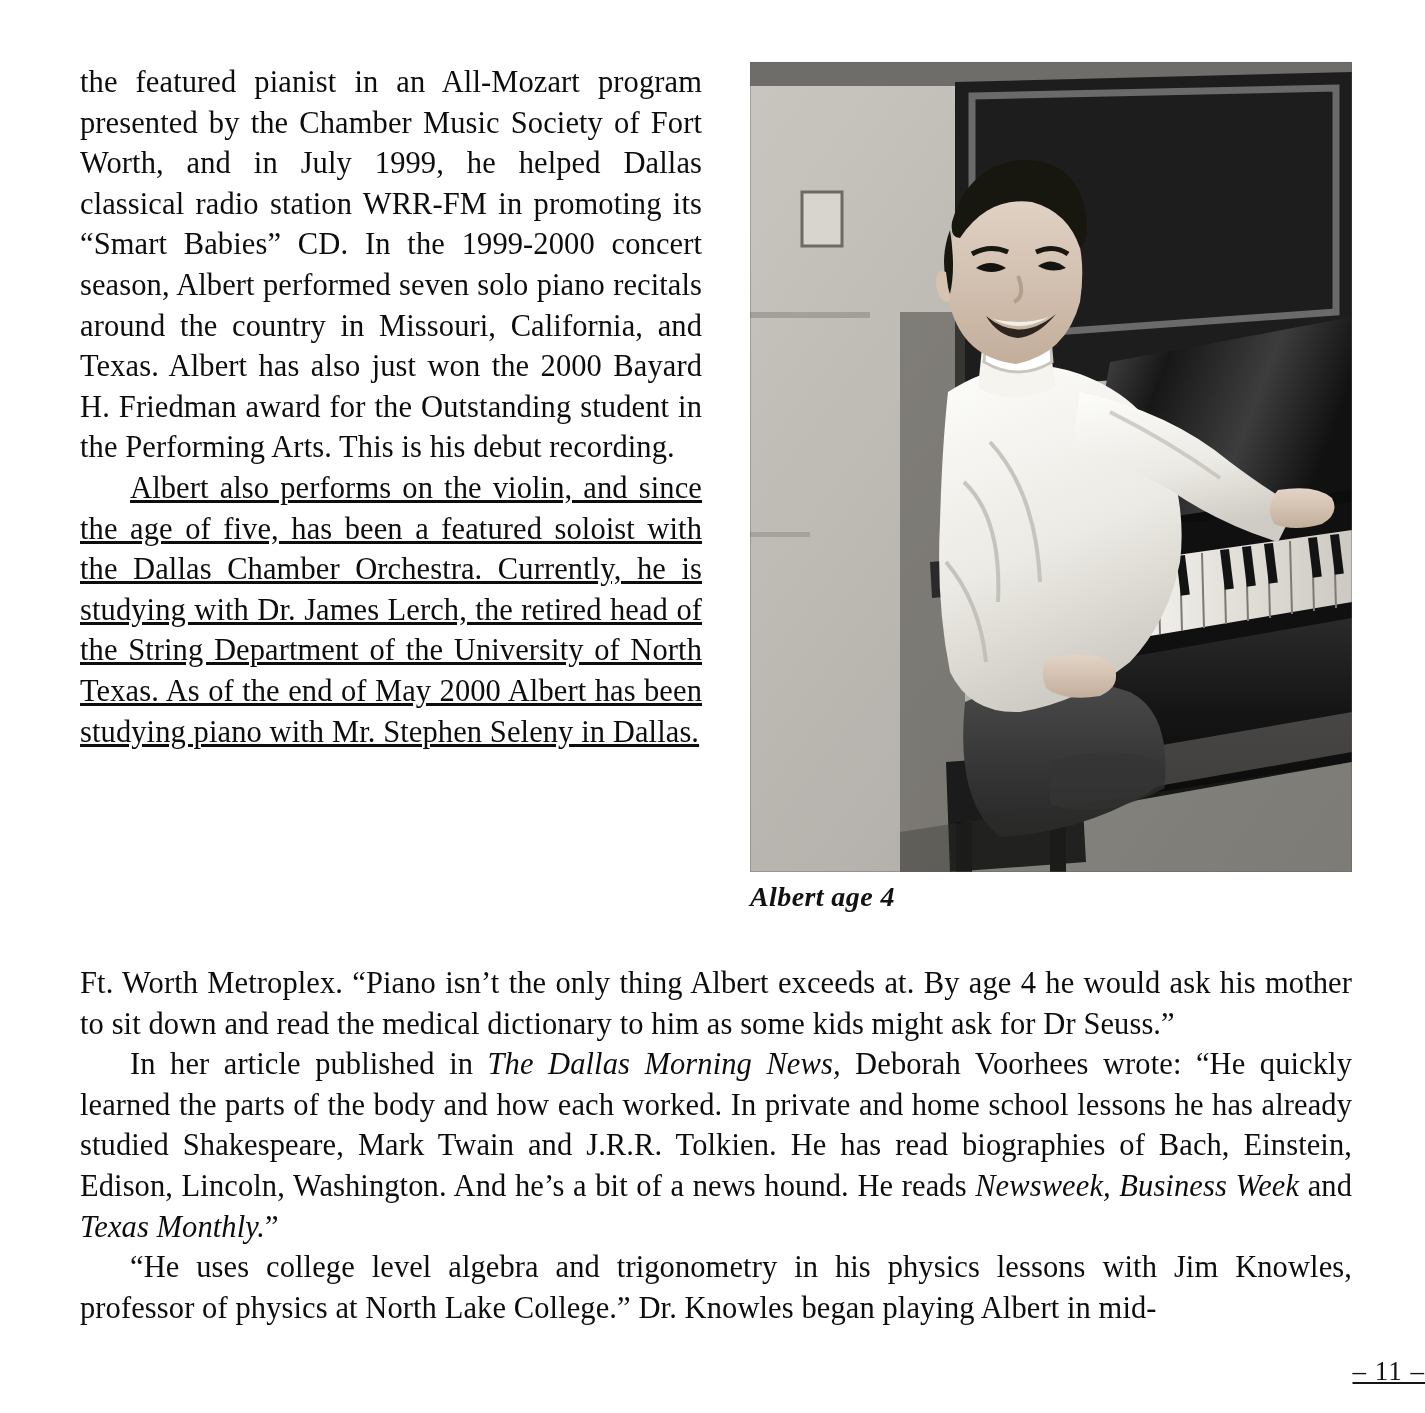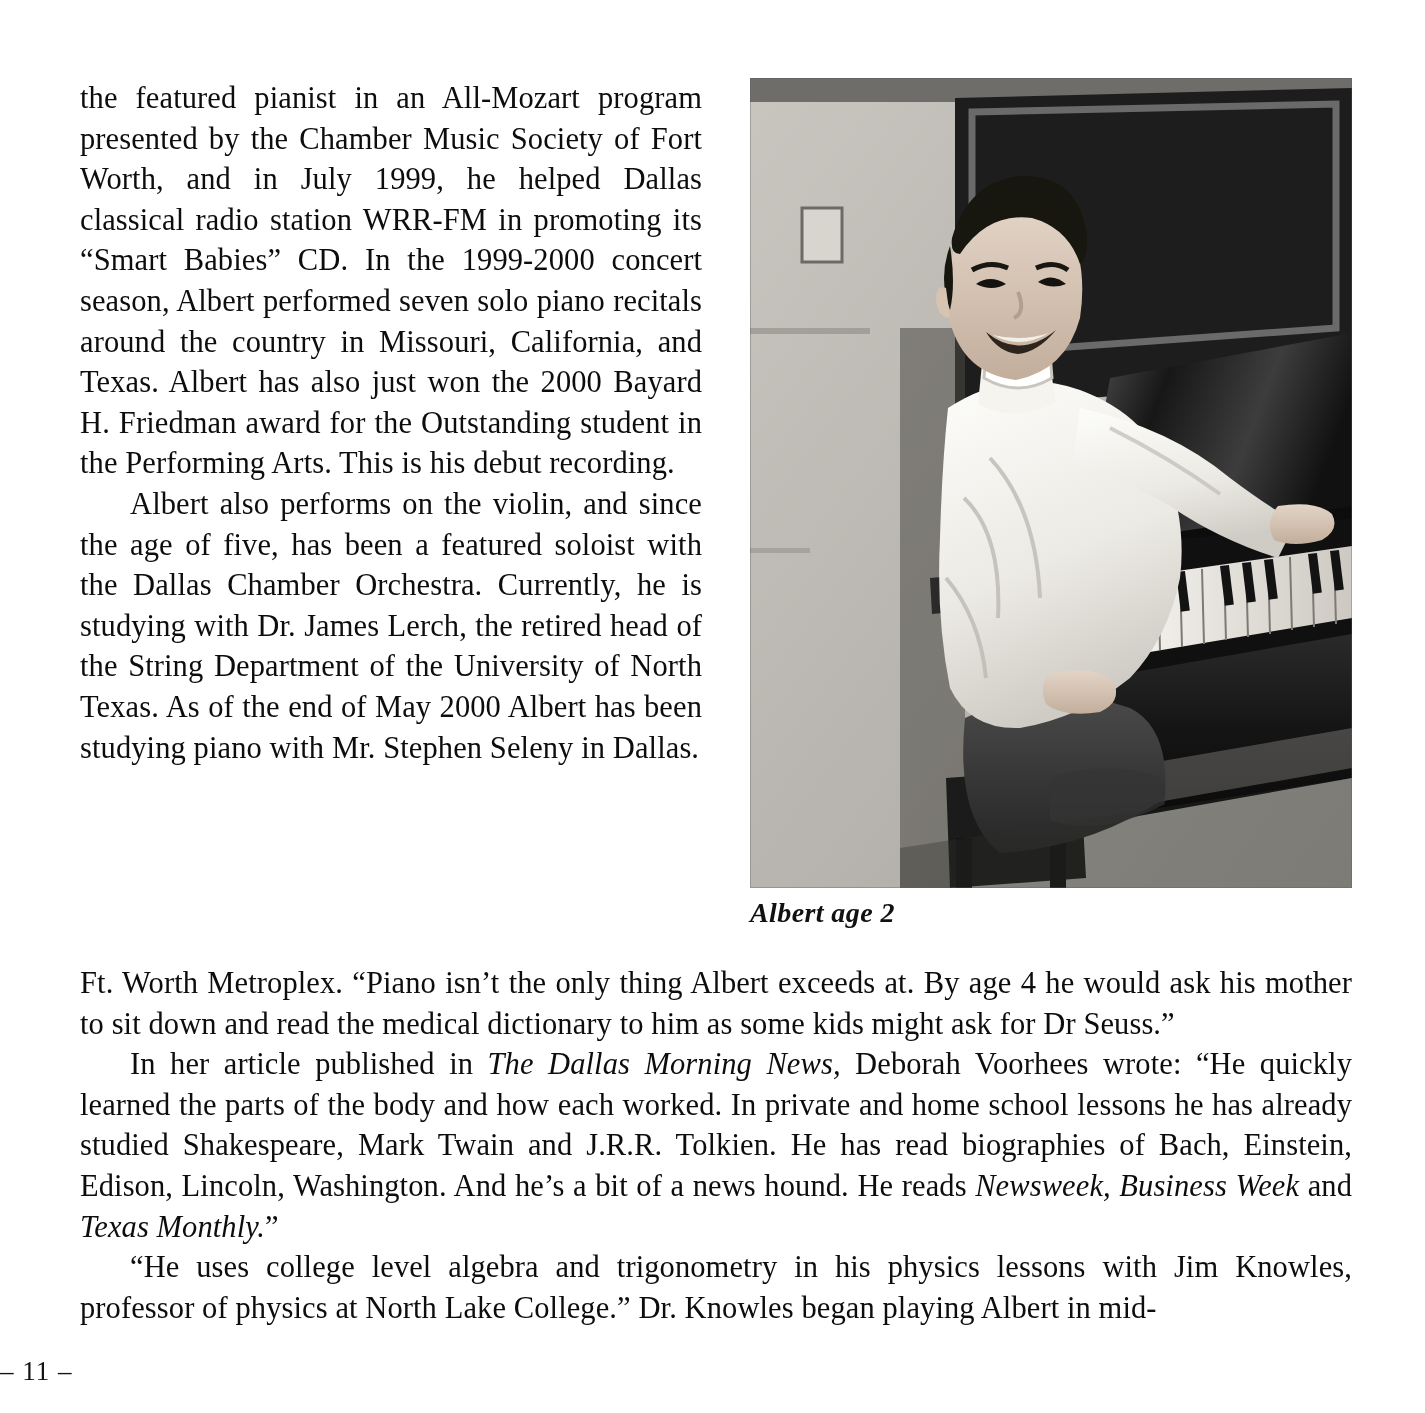--- a/index.html
+++ b/index.html
@@ -14,21 +14,21 @@
     background: #ffffff;
     font-family: "Liberation Serif", serif;
     color: #0d0d0d;
     overflow: hidden;
   }
 
   
   .top-zone {
     position: absolute;
     left: 80px;
-    top: 78px;
+    top: 62px;
     width: 1272px;
     height: 860px;
   }
 
   .col-text {
     position: absolute;
     left: 0;
     top: 0;
     width: 622px;
   }
@@ -36,20 +36,21 @@
   .col-text p {
     margin: 0;
     font-size: 30.5px;
     line-height: 40.6px;
     text-align: justify;
     text-justify: inter-word;
     letter-spacing: 0.1px;
   }
   .col-text p.indent {
     text-indent: 50px;
+    text-decoration: underline;
   }
 
   .figure {
     position: absolute;
     left: 670px;
     top: 0px;
     width: 602px;
   }
   .photo {
     position: relative;
@@ -86,24 +87,25 @@
   }
   .full-zone p.indent { text-indent: 50px; }
   .full-zone p.last { text-align: justify; }
   em { }
 
   .folio {
     position: absolute;
     left: 0;
     right: 0;
     top: 1356px;
-    text-align: left;
+    text-align: right;
     font-size: 27px;
     letter-spacing: 1px;
     color: #141414;
+    text-decoration: underline;
   }
 </style>
 </head>
 <body>
 
 <div class="page">
 
   <div class="top-zone">
 
     <div class="col-text">
@@ -238,21 +240,21 @@
           <path d="M268 214 Q276 234 264 240" stroke="#b49f8c" stroke-width="4" fill="none"></path>
 
           <path d="M236 254 Q270 282 306 252 Q288 274 268 276 Q248 274 236 254 Z" fill="#2c241d"></path>
           <path d="M243 257 Q270 272 299 255 Q272 264 243 257 Z" fill="#f2efe8"></path>
 
           <path d="M150 770 L602 700 L602 810 L150 810 Z" fill="#2f2d29" opacity="0.35"></path>
 
           <rect x="0" y="0" width="602" height="810" fill="none" stroke="#5e5c58" stroke-width="2" opacity="0.35"></rect>
         </svg>
       </div>
-      <div class="caption">Albert age 2</div>
+      <div class="caption">Albert age 4</div>
     </div>
 
   </div>
 
   <div class="full-zone">
     <p>Ft. Worth Metroplex. “Piano isn’t the only thing Albert exceeds at. By age 4 he would ask his mother to sit down and read the medical dictionary to him as some kids might ask for Dr Seuss.”</p>
 
     <p class="indent"><span>In her article published in </span><em>The Dallas Morning News,</em><span> Deborah Voorhees wrote: “He quickly learned the parts of the body and how each worked. In private and home school lessons he has already studied Shakespeare, Mark Twain and J.R.R. Tolkien. He has read biographies of Bach, Einstein, Edison, Lincoln, Washington. And he’s a bit of a news hound. He reads </span><em>Newsweek, Business Week</em><span> and </span><em>Texas Monthly.</em><span>”</span></p>
 
     <p class="indent last">“He uses college level algebra and trigonometry in his physics lessons with Jim Knowles, professor of physics at North Lake College.” Dr. Knowles began playing Albert in mid-</p>

